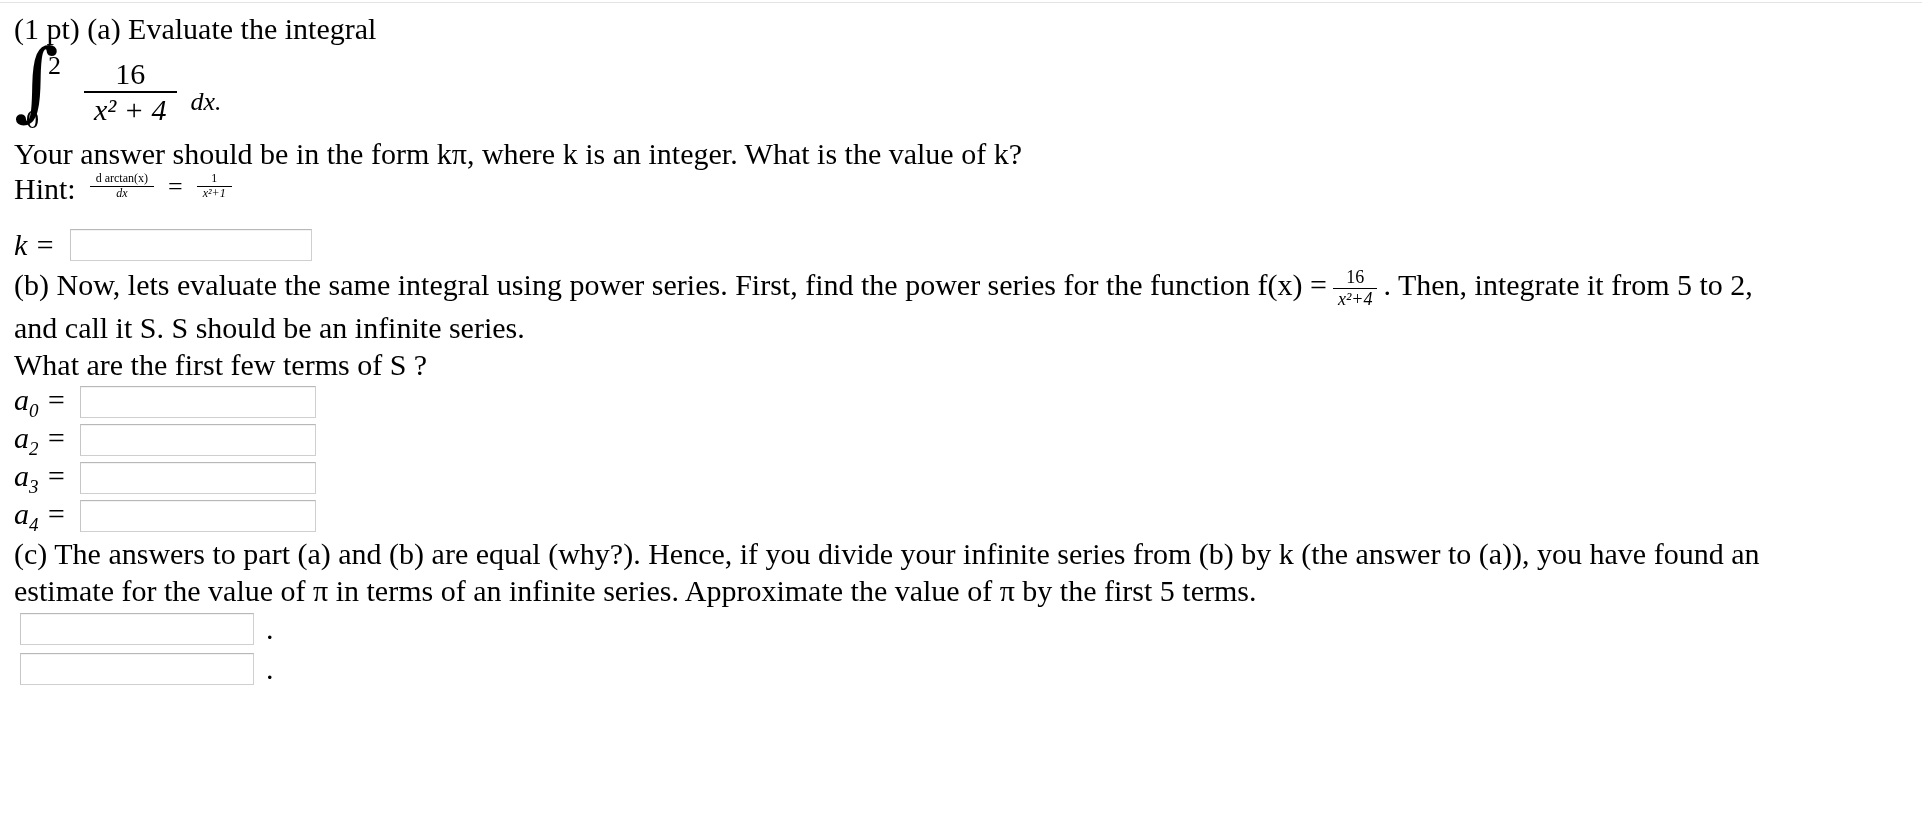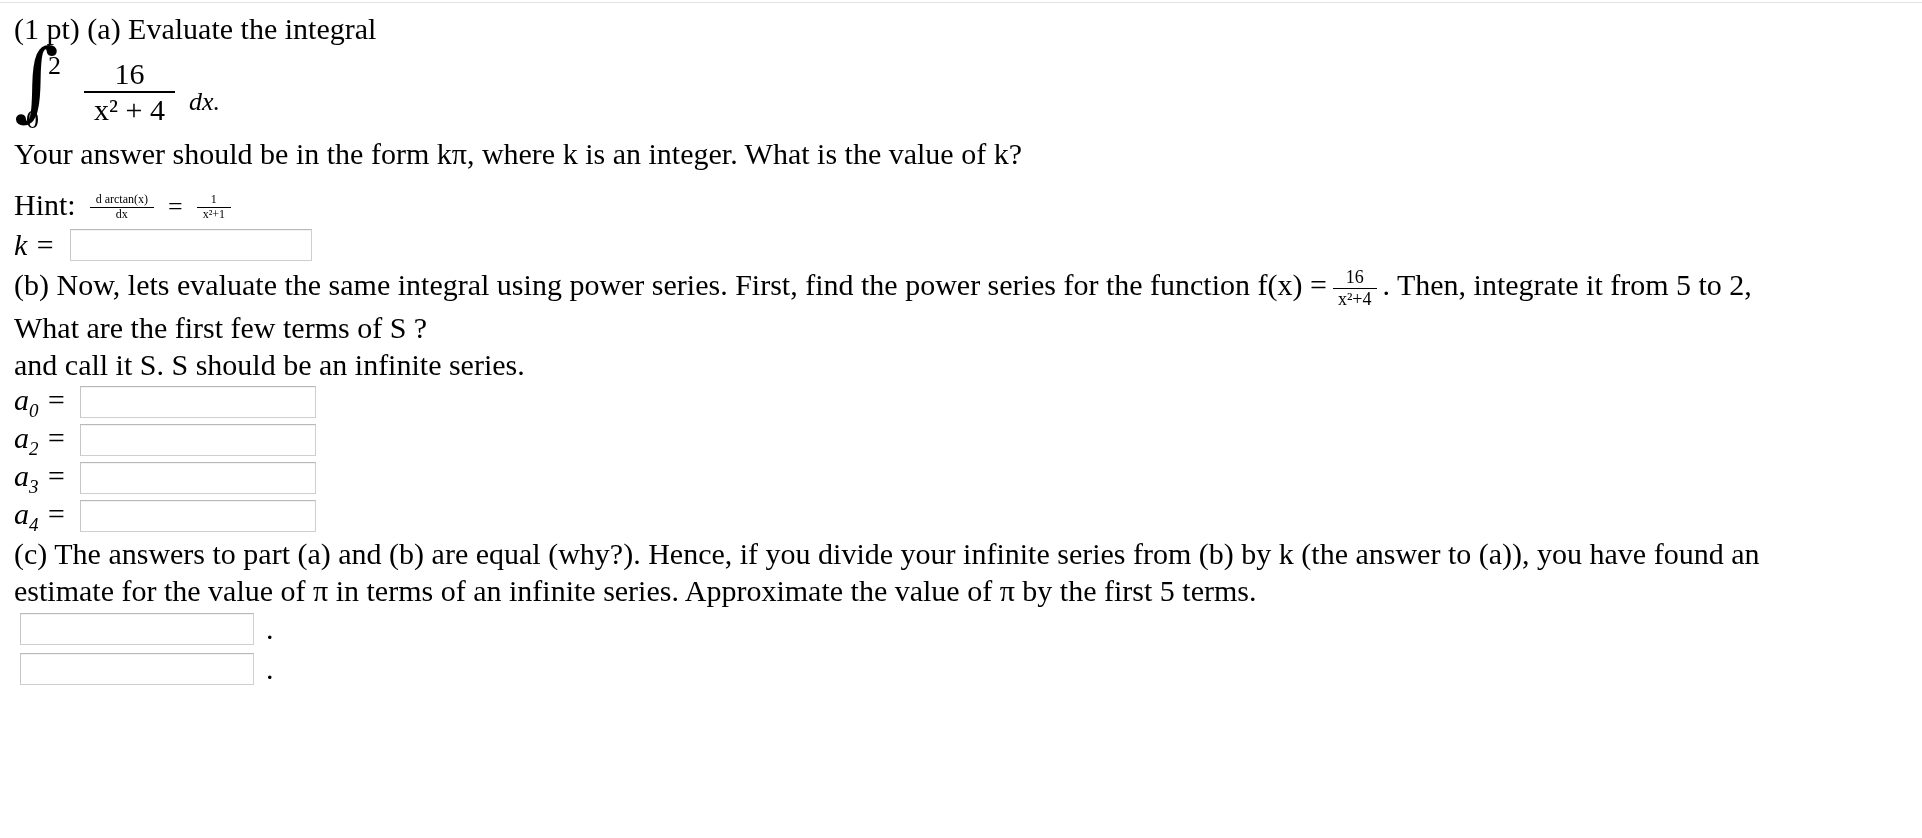--- a/index.html
+++ b/index.html
@@ -31,21 +31,21 @@
   }
   .line {
     font-size: 30px;
     line-height: 37px;
     white-space: nowrap;
   }
   .para {
     font-size: 30px;
     line-height: 37px;
   }
-  .math { }
+  .math { font-style: italic; }
 
   
   .integral-row {
     display: flex;
     align-items: flex-start;
     height: 86px;
     margin-top: 2px;
     position: relative;
   }
   .intsign {
@@ -94,21 +94,21 @@
   .dxpart {
     font-size: 26px;
     font-style: italic;
     margin-left: 14px;
     margin-top: 38px;
   }
 
   
   .hint-row {
     display: flex;
-    align-items: flex-end;
+    align-items: flex-start;
     height: 50px;
     margin-top: 0px;
   }
   .hint-label { font-size: 30px; margin-right: 8px; }
   .smallfrac {
     font-size: 12px;
     display: inline-block;
     text-align: center;
     line-height: 1.15;
     margin: 0 6px;
@@ -211,22 +211,22 @@
 
   <div class="field-row k-row">
     <span class="field-label">k =</span>
     <input class="answer-box box-k" type="text" value="" style="">
   </div>
 
   <div class="para">
     <span>(b) Now, lets evaluate the same integral using power series. First, find the power series for the function f(x) =</span><span class="frac inlinefrac"><span class="num">16</span><span class="den math">x²+4</span></span><span>. Then, integrate it from 5 to 2,</span>
   </div>
 
+  <div class="line">and call it S. S should be an infinite series.</div>
   <div class="line">What are the first few terms of S ?</div>
-  <div class="line">and call it S. S should be an infinite series.</div>
 
   <div class="field-row">
     <span class="field-label"><span>a</span><sub>0</sub> <span>=</span></span>
     <input class="answer-box box-a" type="text" value="" style="">
   </div>
   <div class="field-row">
     <span class="field-label"><span>a</span><sub>2</sub> <span>=</span></span>
     <input class="answer-box box-a" type="text" value="" style="">
   </div>
   <div class="field-row">

